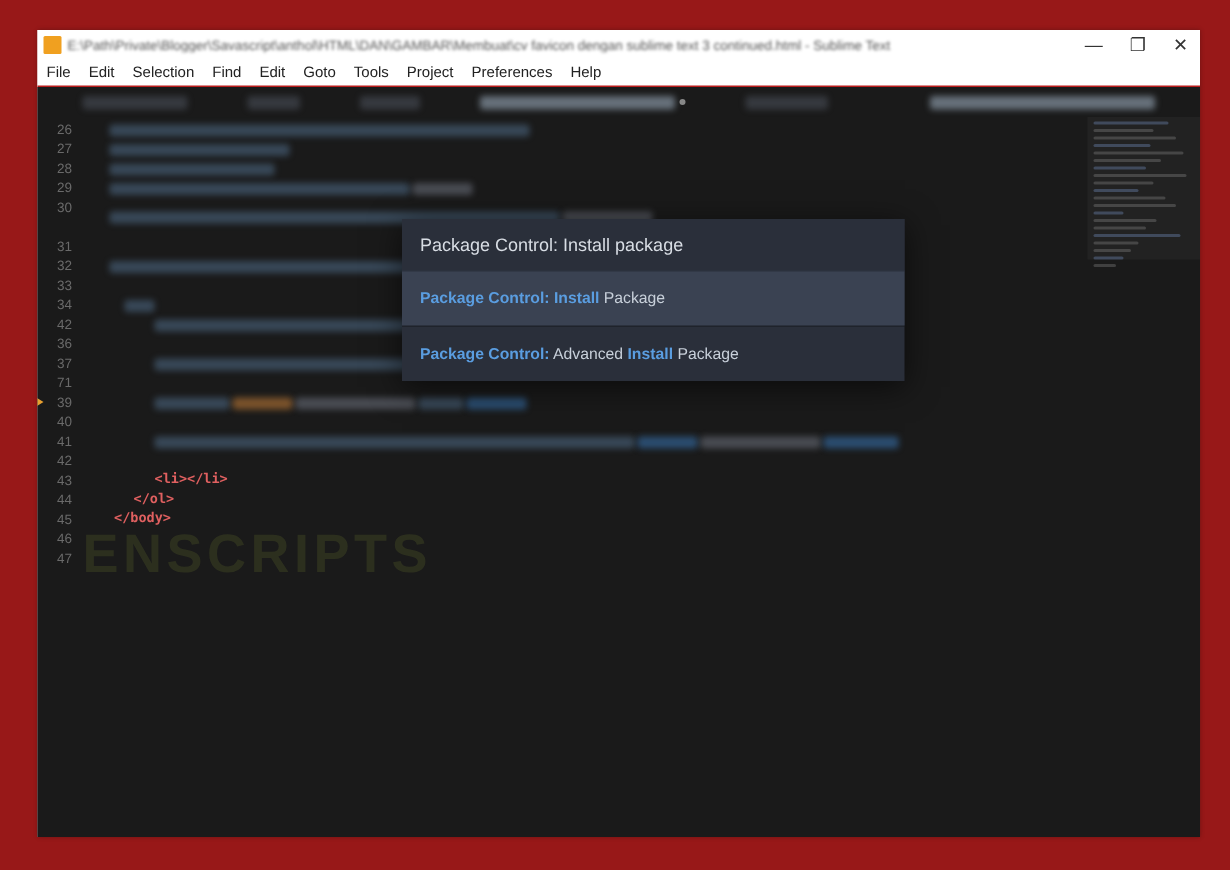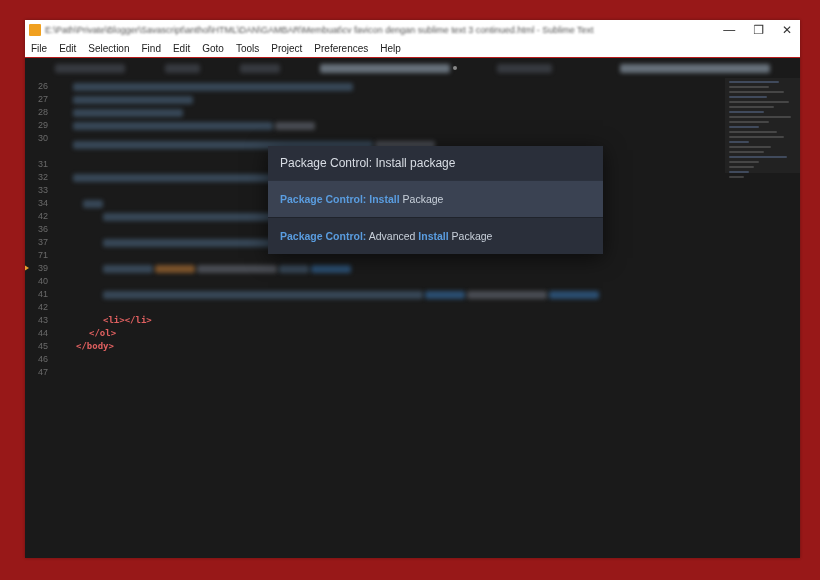--- a/index.html
+++ b/index.html
@@ -195,15 +195,16 @@
       </div>
       <div class="palette">
         <input class="palette-input" value="Package Control: Install package" style="">
         <div class="palette-item selected">
           <span class="hl">Package Control: Install</span><span> Package</span>
         </div>
         <div class="palette-item">
           <span class="hl">Package Control:</span><span> Advanced </span><span class="hl">Install</span><span> Package</span>
         </div>
       </div>
+      <div class="watermark">ENSCRIPTS</div>
     </div>
   </div>
 </div>
 
 </body></html>

